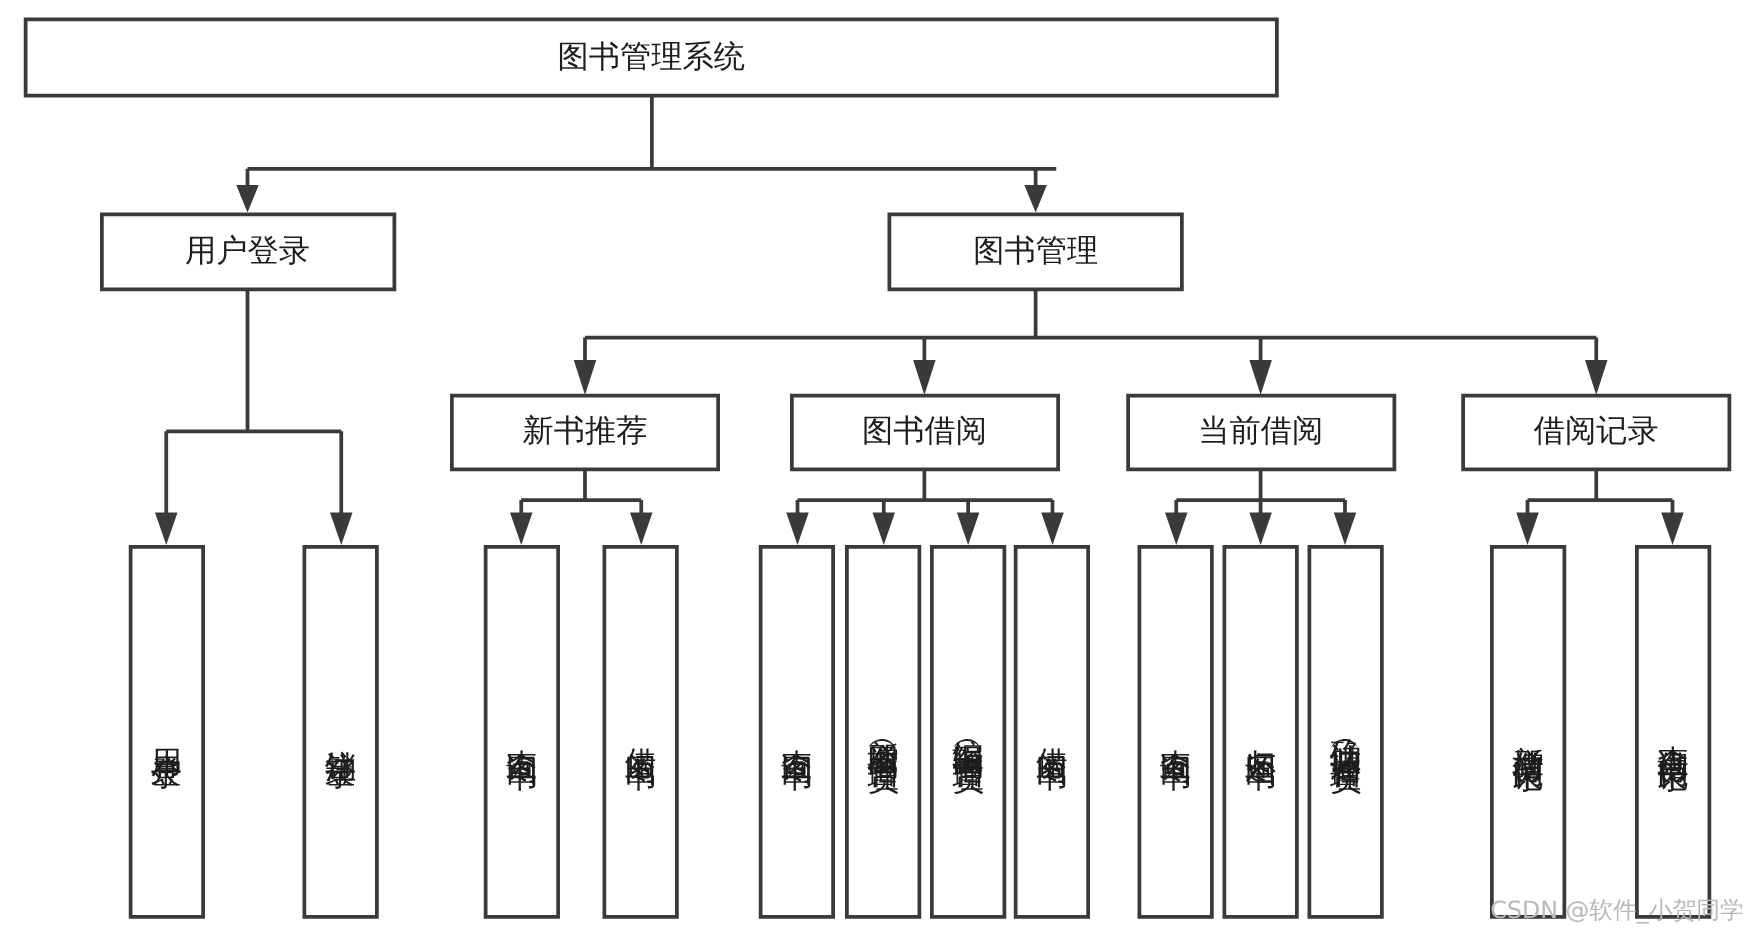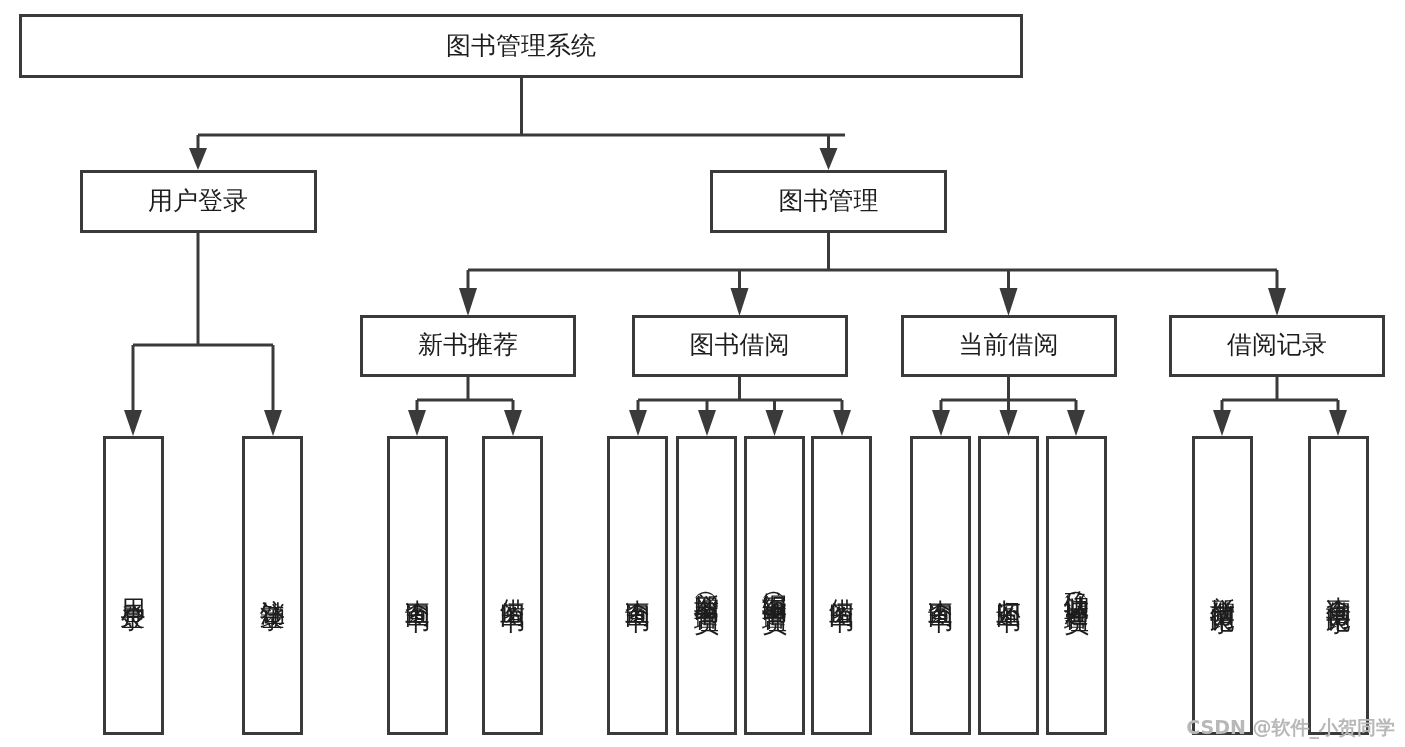--- a/index.html
+++ b/index.html
@@ -57,21 +57,20 @@
   .watermark {
     position: absolute;
     right: 10px;
     bottom: 6px;
     font-family: "DejaVu Sans", "Liberation Sans", sans-serif;
     font-size: 19px;
     color: #b8b8b8;
     white-space: nowrap;
     pointer-events: none;
     user-select: none;
-    font-weight: bold;
   }
 </style>
 </head>
 <body>
 
 <div id="diagram-root">
 
   <svg id="diagram-svg" viewBox="0 0 1405 747">
 
     <g>

